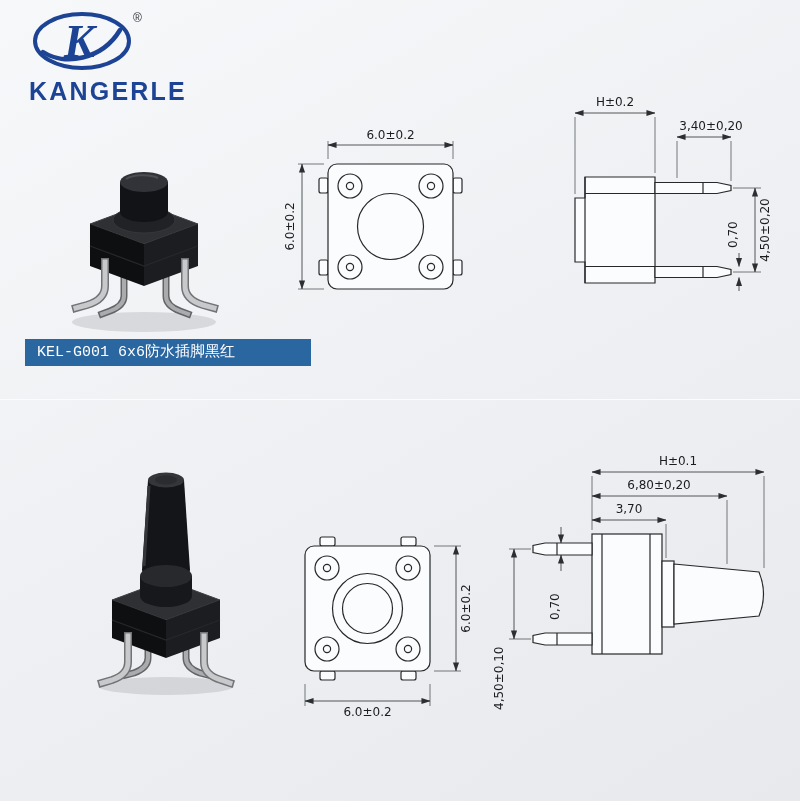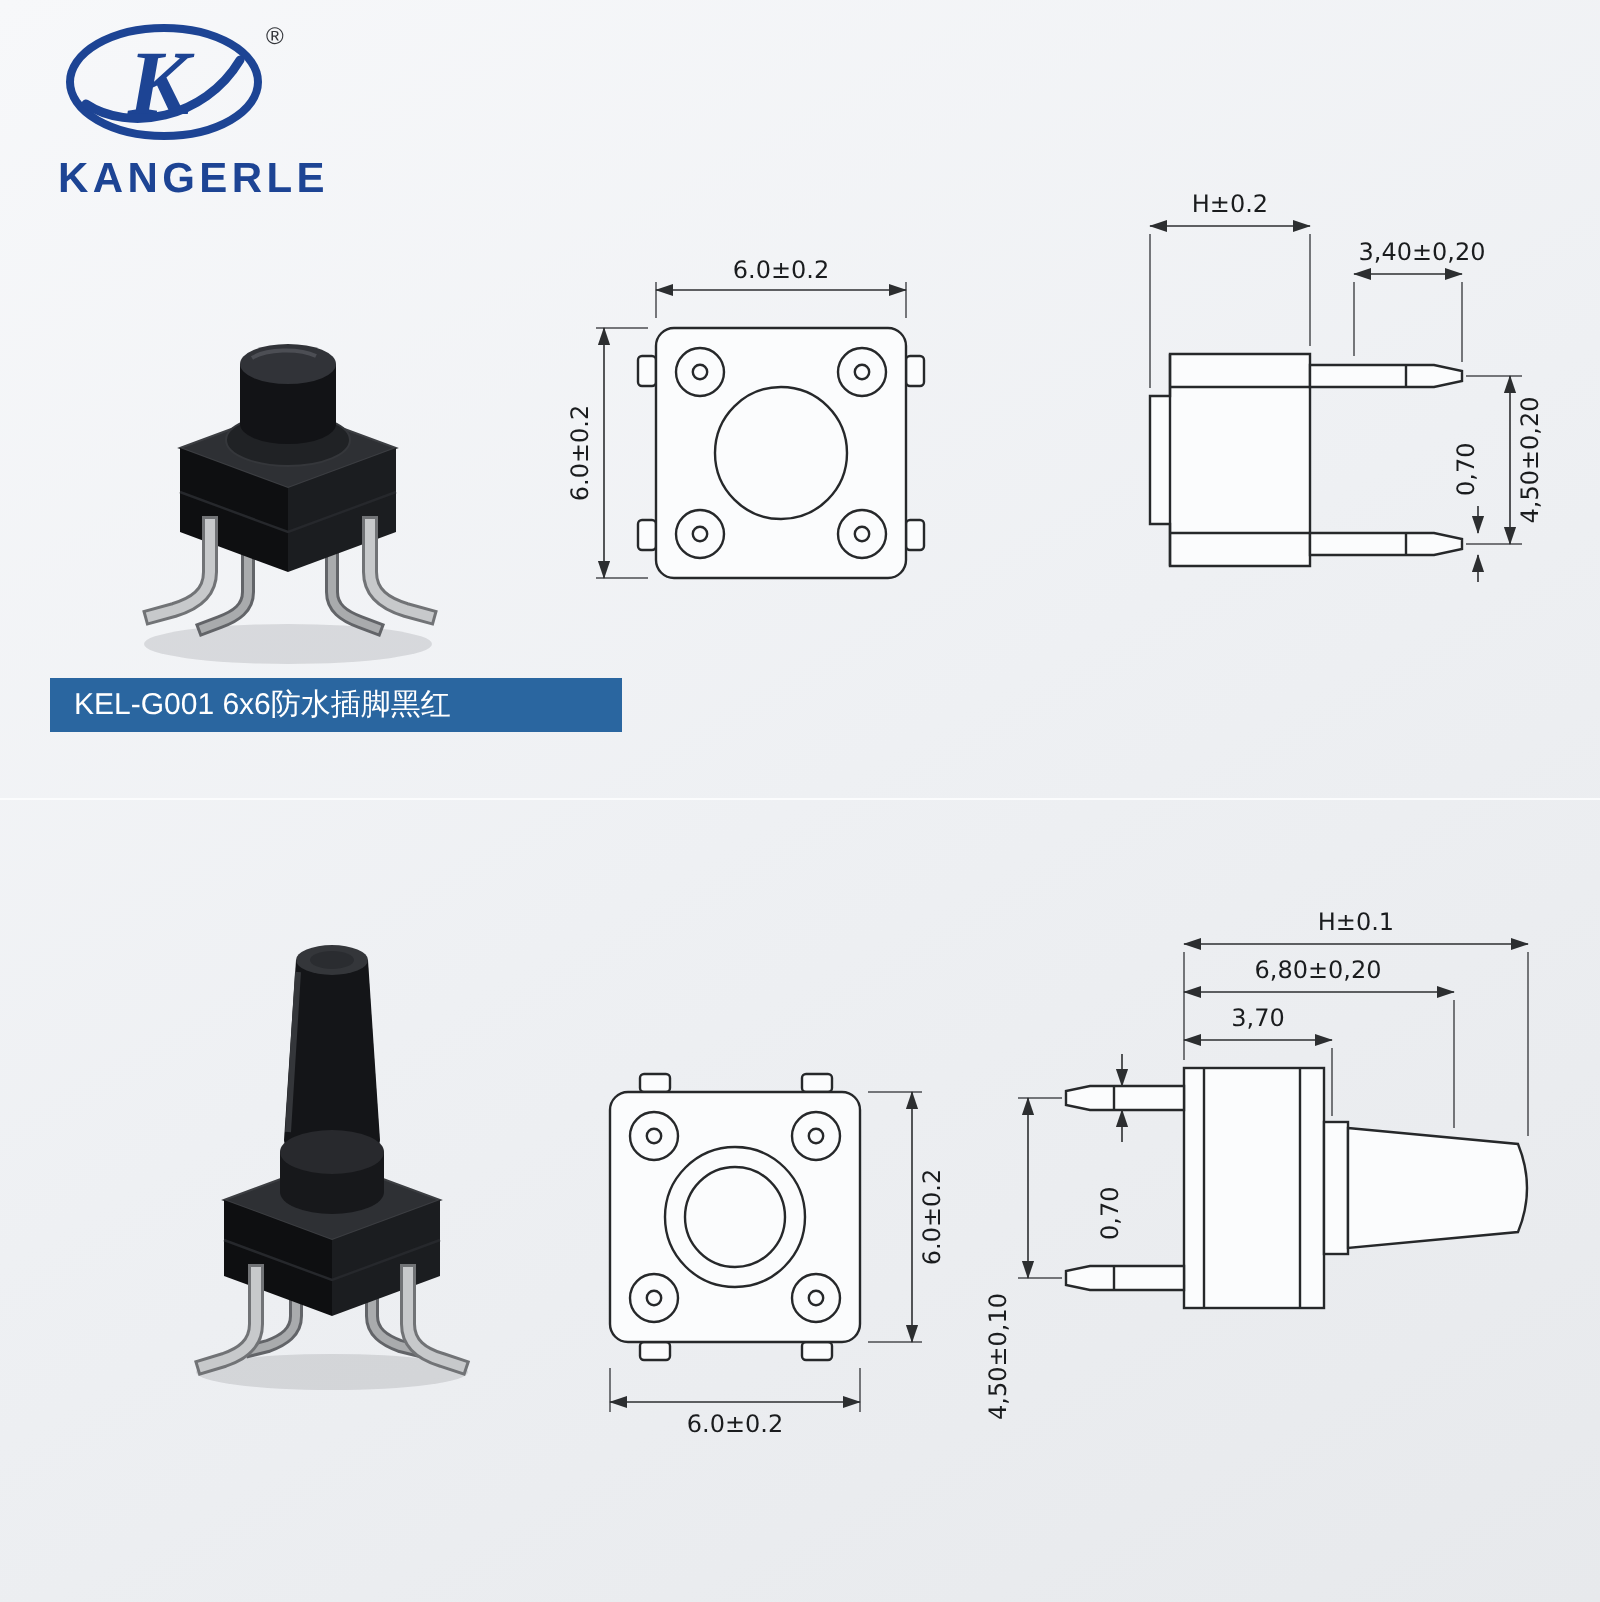--- a/index.html
+++ b/index.html
@@ -2,24 +2,24 @@
 <html style="--label-bg: #2a66a0; --brand-blue: #1d4494;"><head>
 <meta charset="utf-8">
 <style>
   * { margin:0; padding:0; box-sizing:border-box; }
   html,body { background:#d9dbde; }
   .page { position:relative; width:800px; height:801px; overflow:hidden;
           background:linear-gradient(150deg,#f7f8fa 0%,#eef0f3 50%,#e7e9ec 100%);
           font-family:"Liberation Sans", sans-serif; }
   .abs { position:absolute; }
   .brand { left:26px; top:10px; width:160px; }
-  .brand-name { font-size:21px; font-weight:bold; letter-spacing:2.2px;
+  .brand-name { font-size:25px; font-weight:bold; letter-spacing:2.2px;
                 color:var(--brand-blue,#1d4494); padding-left:3px; margin-top:1px; }
   .label-bar { height:27px; line-height:27px; background:var(--label-bg,#2a66a0);
-               color:#ffffff; font-family:Liberation Sans, sans-serif;
+               color:#ffffff; font-family:Liberation Mono, monospace;
                font-size:15px; padding-left:12px; white-space:nowrap; overflow:hidden; }
   #label1 { left:25px; top:339px; width:286px; }
   #label2 { left:25px; top:723px; width:273px; }
   .divider { left:0; top:399px; width:800px; height:1px; background:#d0d3d7;
              border-bottom:1px solid #fbfcfd; }
   svg text.dim { font-family:"DejaVu Sans","Liberation Sans",sans-serif;
                  font-size:12px; fill:#1a1c1e; }
   .fl { fill:#fbfcfd; stroke:#26282a; stroke-width:1.2; }
   .ol { fill:none; stroke:#26282a; stroke-width:1.2; }
   .dl { fill:none; stroke:#2c2e30; stroke-width:0.8; }

